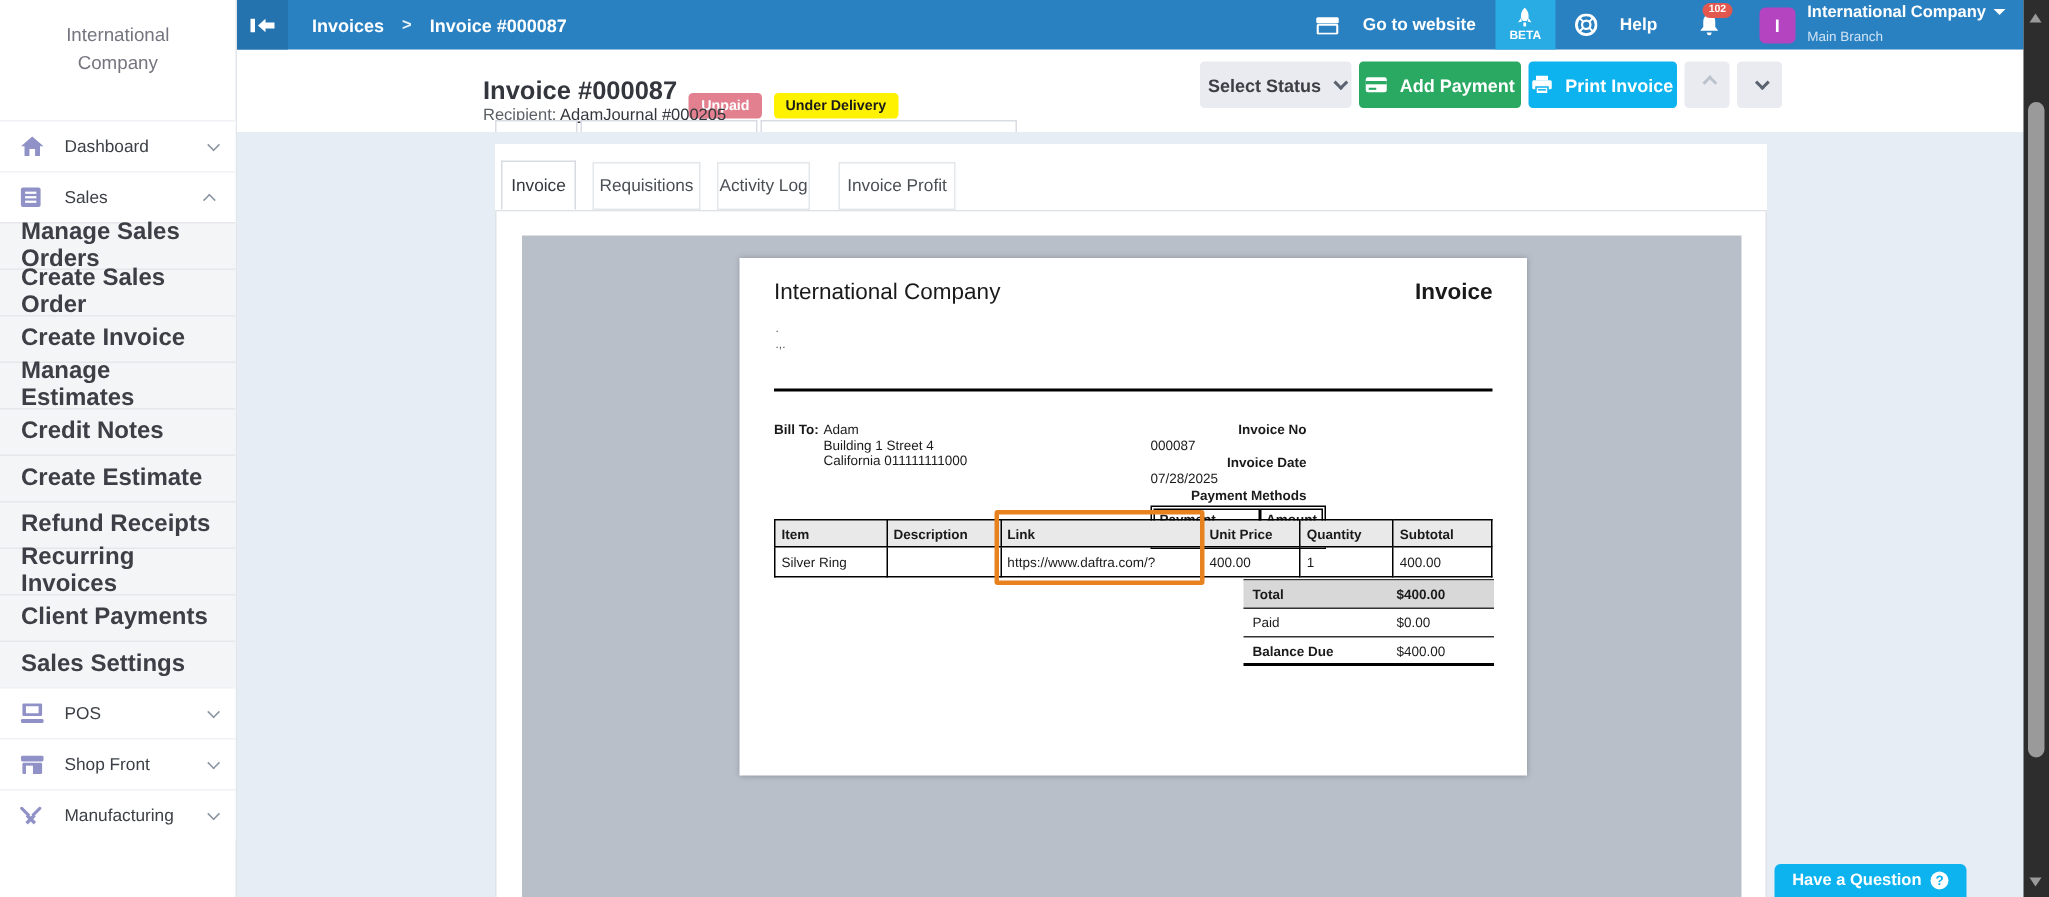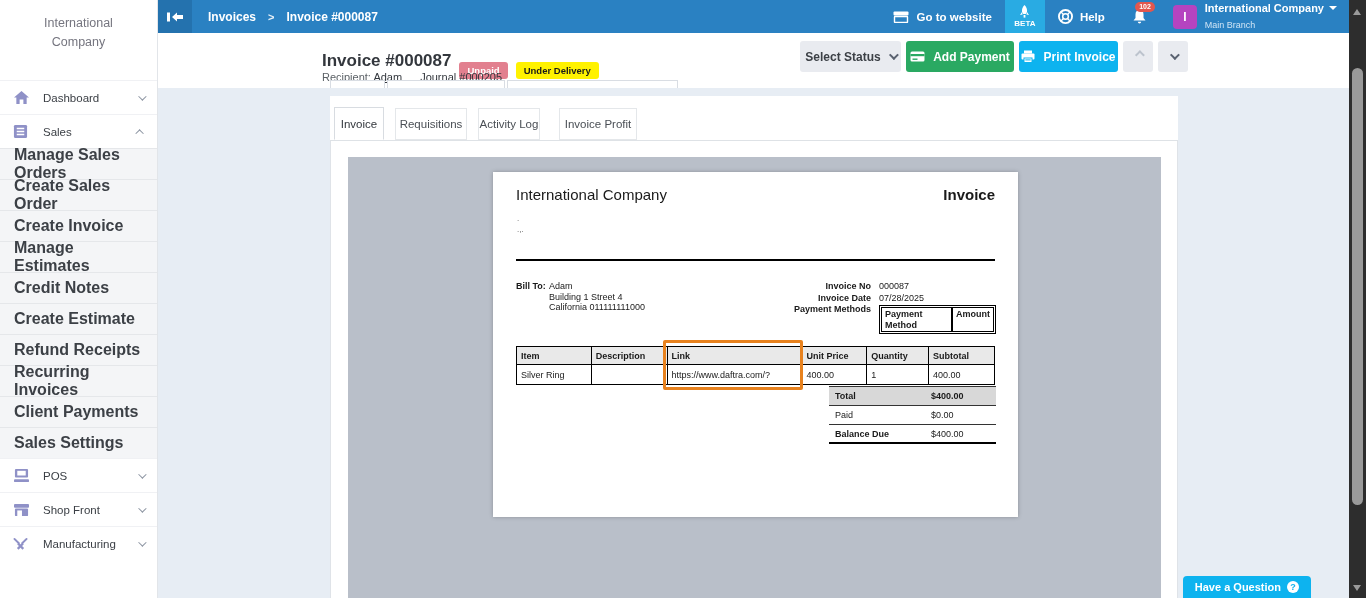--- a/index.html
+++ b/index.html
@@ -17,38 +17,38 @@
   .chev.up { transform:rotate(-135deg) translateY(-2px); }
   .side-sub { background:#f4f5f7; }
   .side-sub-item { height:31px; display:flex; align-items:center; padding:0 14px; border-top:1px solid #e5e7ea; font-size:16px; font-weight:bold; color:#3c4046; cursor:pointer; }
 
   
   .topbar { position:absolute; left:158px; top:0; right:17px; height:33px; background:#2a81c2; display:flex; align-items:stretch; color:#fff; z-index:4; }
   .collapse-btn { width:34px; background:#2472ae; display:flex; align-items:center; justify-content:center; cursor:pointer; flex:0 0 34px; }
   .breadcrumb { display:flex; align-items:center; gap:12px; padding-left:16px; font-size:12px; font-weight:bold; }
   .crumb-sep { font-size:11px; opacity:.9; }
   .top-right { margin-left:auto; display:flex; align-items:stretch; }
-  .top-link { display:flex; align-items:center; gap:7px; padding:0 13px; font-size:11.5px; font-weight:bold; cursor:pointer; }
+  .top-link { display:flex; align-items:center; gap:15px; padding:0 13px; font-size:11.5px; font-weight:bold; cursor:pointer; }
   .beta-tab { background:#29abe3; width:40px; display:flex; flex-direction:column; align-items:center; justify-content:center; gap:1px; font-size:8px; font-weight:bold; cursor:pointer; }
   .bell-wrap { position:relative; display:flex; align-items:center; padding:0 14px; cursor:pointer; }
   .notif-badge { position:absolute; top:2px; right:6px; background:#e2574e; color:#fff; border-radius:7px; font-size:7px; font-weight:bold; padding:1px 4px; line-height:8px; }
   .account { display:flex; align-items:center; gap:8px; padding:0 12px; cursor:pointer; }
   .avatar { width:24px; height:24px; border-radius:4px; background:#b544c0; display:flex; align-items:center; justify-content:center; font-size:12px; font-weight:bold; color:#fff; }
   .acct-name { font-size:11px; font-weight:bold; line-height:12px; display:flex; align-items:center; gap:5px; }
   .acct-branch { font-size:9px; color:#cfe4f5; line-height:11px; }
   .caret-down { width:0; height:0; border-left:4px solid transparent; border-right:4px solid transparent; border-top:4px solid #fff; display:inline-block; }
 
   
   .header-band { position:absolute; left:158px; top:33px; right:17px; height:55px; background:#ffffff; z-index:3; }
   .hb-title-row { position:absolute; left:164px; top:9px; display:flex; align-items:center; gap:8px; }
   .hb-title { font-size:17px; font-weight:bold; color:#33373d; }
   .badge { font-size:9.5px; font-weight:bold; padding:3px 8px; border-radius:3px;margin-top:20px; }
   .badge.unpaid { background:#e2808f; color:#fff; }
   .badge.delivery { background:#fff200; color:#1a1a1a; }
-  .hb-sub-row { position:absolute; left:164px; top:38px; display:flex; align-items:flex-start; gap:18px; font-size:11px; color:#5b6166; }
+  .hb-sub-row { position:absolute; left:164px; top:38px; display:flex; align-items:flex-start; font-size:11px; color:#5b6166; }
   .hb-link { color:#33373d; text-decoration:underline; cursor:pointer; }
   .hb-actions { position:absolute; top:8px; left:642px; display:flex; gap:5px; }
   .btn { height:31px; border:none; border-radius:3px; font-family:inherit; font-size:12px; font-weight:bold; display:flex; align-items:center; justify-content:center; gap:8px; cursor:pointer; }
   .btn.select-status { width:101px; background:#e9ebf0; color:#3c4046; }
   .btn.add-payment { width:108px; background:#2aa962; color:#fff; }
   .btn.print-invoice { width:99px; background:#0db3ef; color:#fff; }
   .btn.pager { width:30px; background:#e9ebf0; }
   .chev2 { width:7px; height:7px; border-right:2px solid #5a6270; border-bottom:2px solid #5a6270; display:inline-block; }
   .chev2.down { transform:rotate(45deg) translateY(-2px); }
   .chev2.up { transform:rotate(-135deg) translateY(2px); }
@@ -67,21 +67,21 @@
   
   .paper { position:absolute; left:145px; top:15px; width:525px; height:345px; background:#fff; box-shadow:0 0 4px rgba(0,0,0,.25); font-size:9px; color:#1a1a1a; }
   .p-company { position:absolute; left:23px; top:14px; font-size:15px; color:#1a1a1a; }
   .p-doctitle { position:absolute; right:23px; top:14px; font-size:15px; font-weight:bold; }
   .p-dots1 { position:absolute; left:24px; top:42px; font-size:8px; color:#555; }
   .p-dots2 { position:absolute; left:24px; top:53px; font-size:8px; color:#555; }
   .p-rule { position:absolute; left:23px; right:23px; top:87px; height:2px; background:#000; }
   .p-billto { position:absolute; left:23px; top:109px; display:flex; line-height:10.5px; }
   .p-billto .bl { font-weight:bold; width:33px; }
   .p-meta { position:absolute; right:22px; top:109px; width:237px; }
-  .meta-row { display:flex; line-height:10.5px; margin-bottom:1px; }
+  .meta-row { display:flex; line-height:10.5px; margin-bottom:1px;flex-direction:column; }
   .meta-row .ml { font-weight:bold; width:112px; text-align:right; }
   .meta-row .mv { width:117px; margin-left:8px; }
   .pm-table { display:inline-flex; border:1px solid #000; padding:1px; margin-top:1px; }
   .pm-table span { border:1px solid #000; font-weight:bold; padding:1px 3px; }
   .items-table { position:absolute; left:23px; top:174px; width:479px; border-collapse:collapse; font-size:9px; }
   .items-table th { background:#e9e9e9; font-weight:bold; text-align:left; }
   .items-table th, .items-table td { border:1px solid #000; padding:0 4px; height:18px; }
   .items-table td { height:20px; }
   .hl-box { position:absolute; left:170px; top:168px; width:140px; height:50px; border:3px solid #e8821e; border-radius:2px; pointer-events:none; }
   .totals { position:absolute; left:336px; top:214px; width:167px; border-top:1px solid #333; font-size:9px; }

